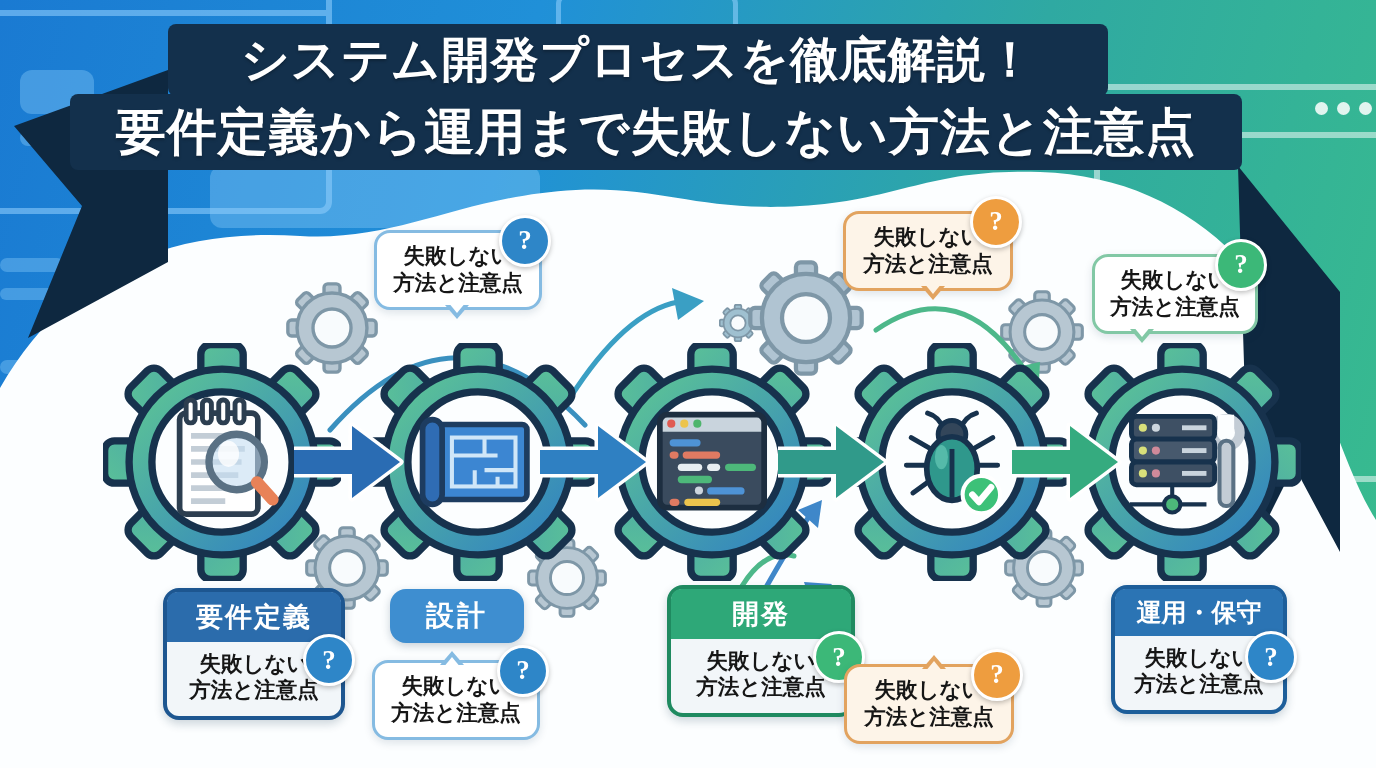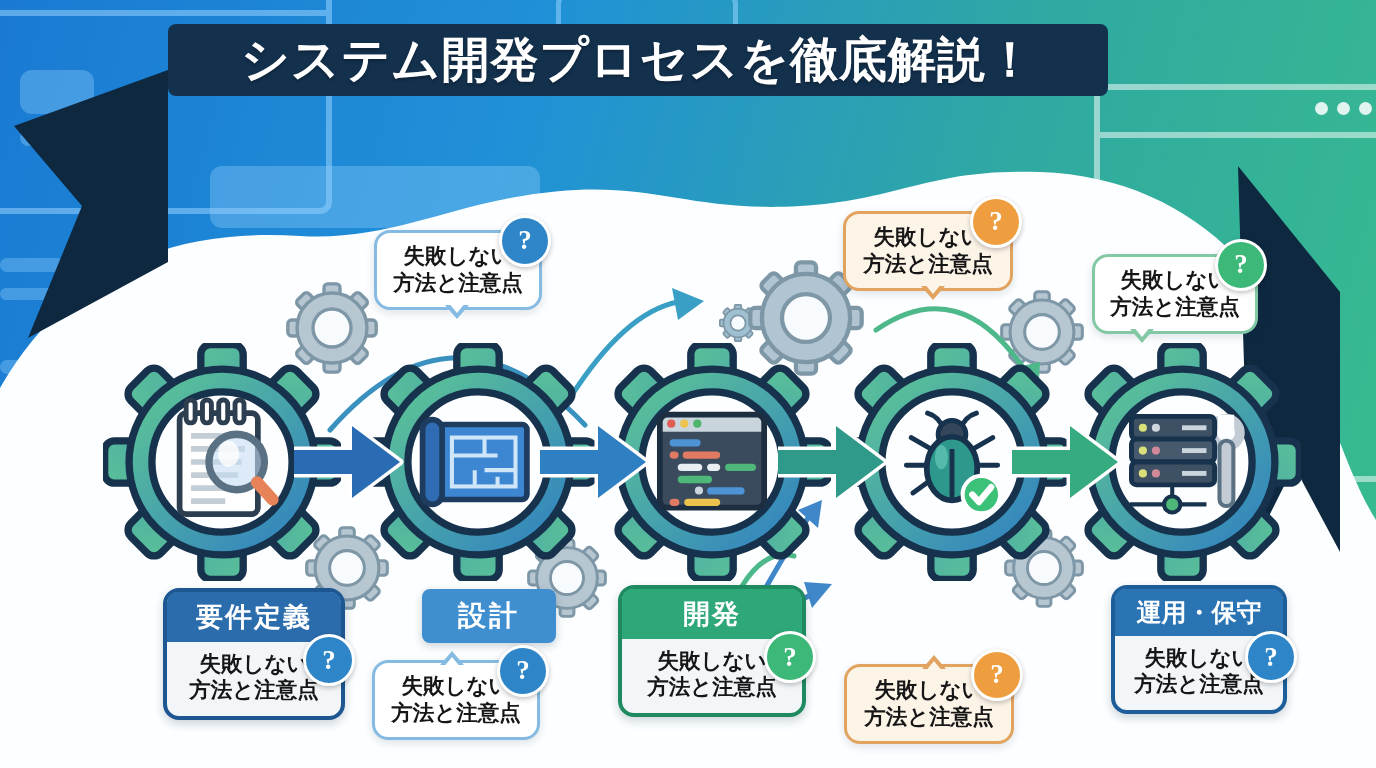--- a/index.html
+++ b/index.html
@@ -30,21 +30,21 @@
   .card{position:absolute;z-index:9;background:#f2f6f9;border:4px solid var(--cd);
     border-radius:16px;box-shadow:0 4px 10px rgba(16,48,76,.2);box-sizing:border-box;margin-left:33px;}
   .card-hd{background:var(--c);color:#fff;font-weight:bold;font-size:27px;text-align:center;
     padding:7px 2px;border-radius:10px 10px 0 0;letter-spacing:2px;}
   .card-bd{padding:9px 8px 13px;font-weight:bold;font-size:21.5px;line-height:1.22;
     color:#161616;text-align:center;}
   .qbadge{position:absolute;right:-14px;top:42px;width:46px;height:46px;border-radius:50%;
     background:var(--bq,var(--c));color:#fff;border:3px solid #fff;display:flex;align-items:center;
     justify-content:center;font-size:27px;font-weight:bold;box-shadow:0 2px 5px rgba(0,0,0,.25);z-index:2;}
   .pill{position:absolute;z-index:9;color:#fff;font-weight:bold;font-size:28px;text-align:center;
-    padding:8px 0;border-radius:8px;letter-spacing:3px;box-shadow:0 3px 8px rgba(16,48,76,.22);margin-left:32px;}
+    padding:8px 0;border-radius:16px;letter-spacing:3px;box-shadow:0 3px 8px rgba(16,48,76,.22);}
   .bubble{position:absolute;z-index:9;background:var(--bf,#fff);border:3.5px solid var(--bb);
     border-radius:16px;padding:10px 6px;font-weight:bold;font-size:21.5px;line-height:1.25;
     color:#161616;text-align:center;box-sizing:border-box;box-shadow:0 3px 8px rgba(16,48,76,.13);}
   .bubble .qbadge{right:-12px;top:-18px;background:var(--bq);}
   .bubble.tail-down::before{content:"";position:absolute;left:var(--tx,44%);bottom:-24px;
     border:12px solid transparent;border-top:14px solid var(--bb);}
   .bubble.tail-down::after{content:"";position:absolute;left:calc(var(--tx,44%) + 3px);bottom:-15px;
     border:9px solid transparent;border-top:11px solid var(--bf,#fff);}
   .bubble.tail-up::before{content:"";position:absolute;left:var(--tx,44%);top:-24px;
     border:12px solid transparent;border-bottom:14px solid var(--bb);}
@@ -150,20 +150,21 @@
     <path d="M804,582 L832,584 L812,608 Z" fill="#3f87c9" stroke="none"></path>
     <path d="M742,586 Q766,548 794,556" stroke="#4db88a" stroke-width="5"></path>
   </svg>
 
   <svg class="tails" width="1376" height="768" viewBox="0 0 1376 768">
     <path d="M168,70 L168,262 L28,338 L82,206 L14,126 Z" fill="#0e2840"></path>
     <path d="M1238,166 L1340,292 L1340,552 L1294,466 L1250,554 L1242,300 Z" fill="#0e2840"></path>
   </svg>
 
   <div class="banner-line" style="left:168px;top:24px;width:940px;height:72px;line-height:72px;font-size:48px;">システム開発プロセスを徹底解説！</div>
+  <div class="banner-line" style="left:70px;top:94px;width:1172px;height:76px;line-height:76px;font-size:50px;">要件定義から運用まで失敗しない方法と注意点</div>
 
   <svg class="gear" style="left:103px;top:343px" width="238" height="238" viewBox="-146 -146 292 292">
     <use href="#gear8" fill="url(#ggrad)" stroke="#17324d" stroke-width="9"></use>
     <circle r="86" fill="#fcfeff" stroke="#17324d" stroke-width="9"></circle>
     <g>
       <rect x="-52" y="-60" width="96" height="124" rx="8" fill="#ffffff" stroke="#2c3e50" stroke-width="7"></rect>
       <rect x="-44" y="-76" width="11" height="28" rx="5" fill="#fff" stroke="#2c3e50" stroke-width="6"></rect>
       <rect x="-24" y="-76" width="11" height="28" rx="5" fill="#fff" stroke="#2c3e50" stroke-width="6"></rect>
       <rect x="-4" y="-76" width="11" height="28" rx="5" fill="#fff" stroke="#2c3e50" stroke-width="6"></rect>
       <rect x="16" y="-76" width="11" height="28" rx="5" fill="#fff" stroke="#2c3e50" stroke-width="6"></rect>
@@ -292,21 +293,21 @@
     <div class="qbadge">?</div>
   </div>
 
   <div class="pill" style="left:390px;top:589px;width:134px;background:#3e8ed0;">設計</div>
   <div class="bubble b-blue tail-up" style="left:372px;top:660px;width:168px;--tx:40%;">
     <div>失敗しない</div>
     <div>方法と注意点</div>
     <div class="qbadge">?</div>
   </div>
 
-  <div class="card c-green" style="left:585px;top:585px;width:188px;">
+  <div class="card c-green" style="left:634px;top:585px;width:188px;">
     <div class="card-hd">開発</div>
     <div class="card-bd">
       <div>失敗しない</div>
         <div>方法と注意点</div>
     </div>
     <div class="qbadge">?</div>
   </div>
 
   <div class="bubble b-orange tail-up" style="left:844px;top:664px;width:170px;--tx:46%;">
     <div>失敗しない</div>

